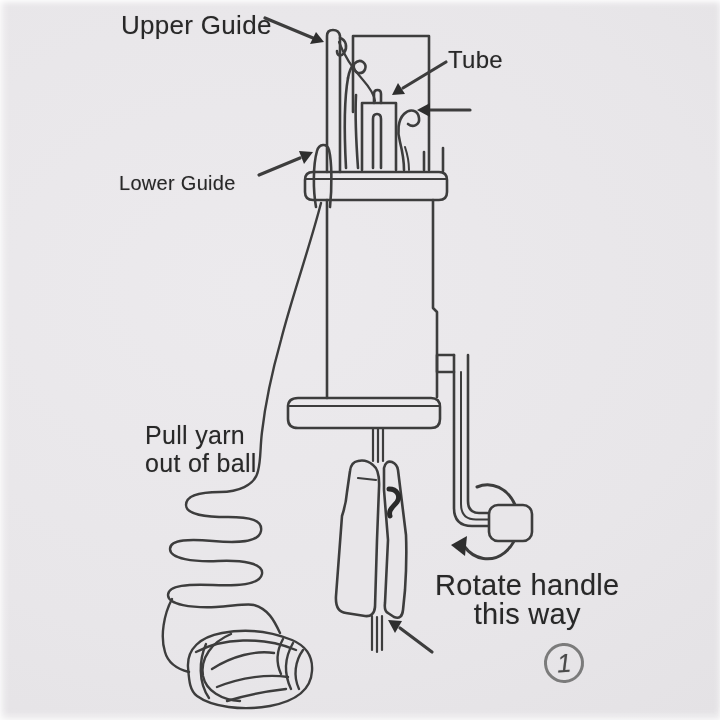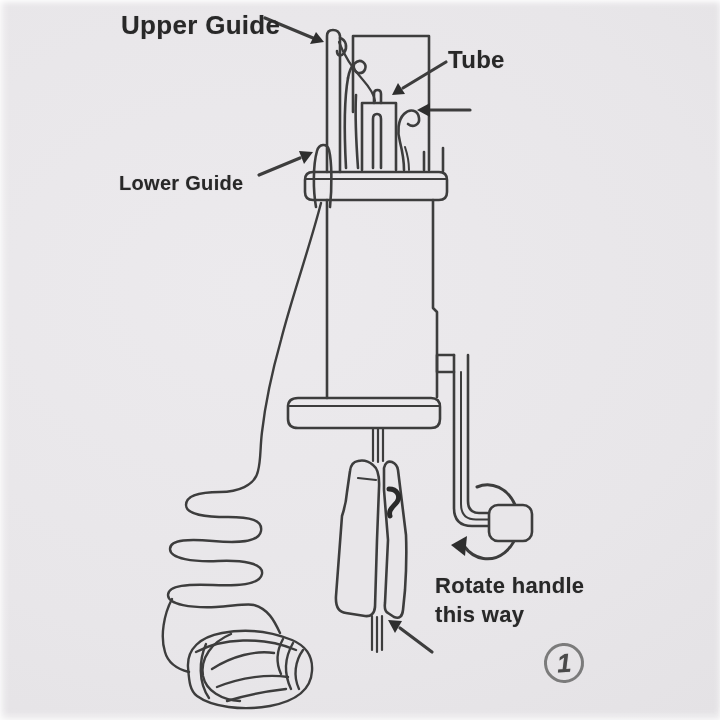--- a/index.html
+++ b/index.html
@@ -6,21 +6,20 @@
   .stage{
     position:relative;width:720px;height:720px;overflow:hidden;
     background:
       radial-gradient(120% 90% at 35% 40%, #eceaed 0%, #e8e6e9 55%, #e2e0e3 100%);
     box-shadow:
       inset 0 5px 6px -3px rgba(255,255,255,.95),
       inset 6px 0 8px -4px rgba(255,255,255,.9),
       inset 0 -7px 9px -4px rgba(252,252,252,.85),
       inset -4px 0 6px -3px rgba(255,255,255,.5);
     font-family:"Liberation Sans", sans-serif;
-    font-weight:bold;
   }
   .diagram{position:absolute;left:0;top:0;filter:blur(.3px);}
   .lbl{
     position:absolute;color:#282828;line-height:1.08;white-space:nowrap;
     text-shadow:0 0 1px rgba(70,70,70,.35);
     letter-spacing:.3px;
   }
   .lbl .ln{display:block;}
   .badge{
     position:absolute;left:544px;top:643px;width:34px;height:34px;
@@ -163,22 +162,26 @@
     </g>
   </svg>
 
   <div class="lbl" style="left:121px;top:11px;font-size:26px;">Upper Guide</div>
 
   <div class="lbl" style="left:448px;top:47px;font-size:24px;">Tube</div>
 
 
   <div class="lbl" style="left:119px;top:173px;font-size:20px;">Lower Guide</div>
 
+  <div class="lbl" style="left:145px;top:421px;font-size:25px;line-height:28px;">
+    <span class="ln">Pull yarn</span>
+    <span class="ln">out of ball</span>
+  </div>
 
-  <div class="lbl" style="left:435px;top:571px;font-size:22px;line-height:29px;">
+  <div class="lbl" style="left:435px;top:571px;font-size:29px;line-height:29px;text-align:center;">
     <span class="ln">Rotate handle</span>
     <span class="ln">this way</span>
   </div>
 
 
   <div class="badge">
     <span>1</span>
   </div>
 
 </div>

